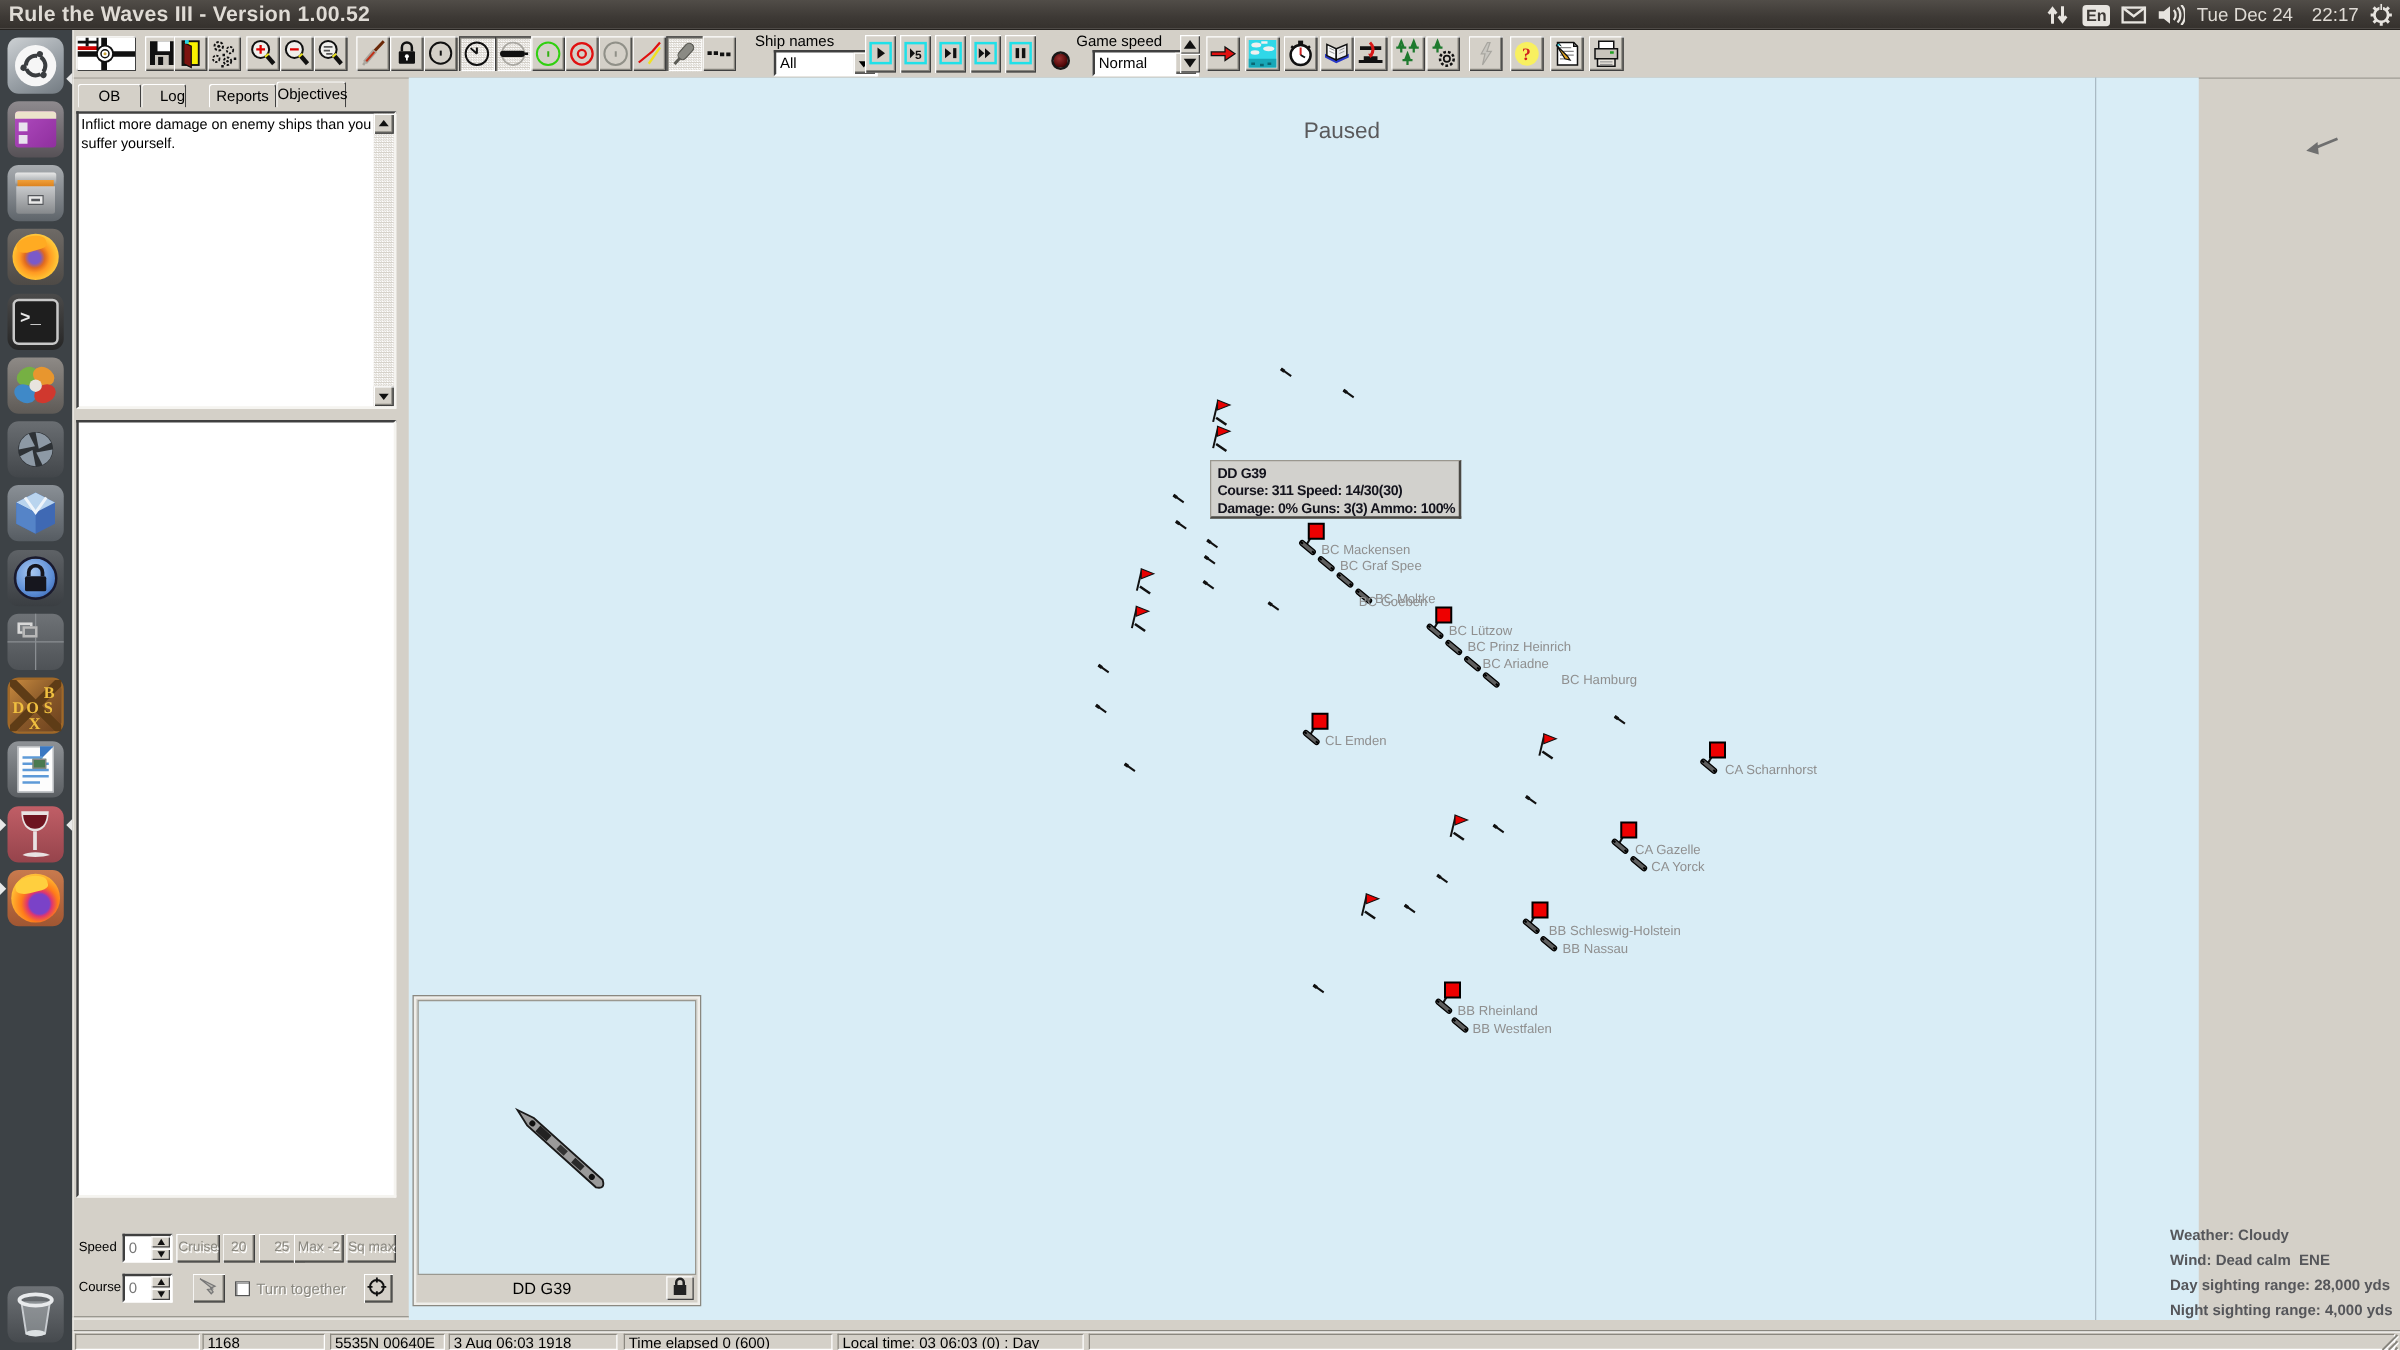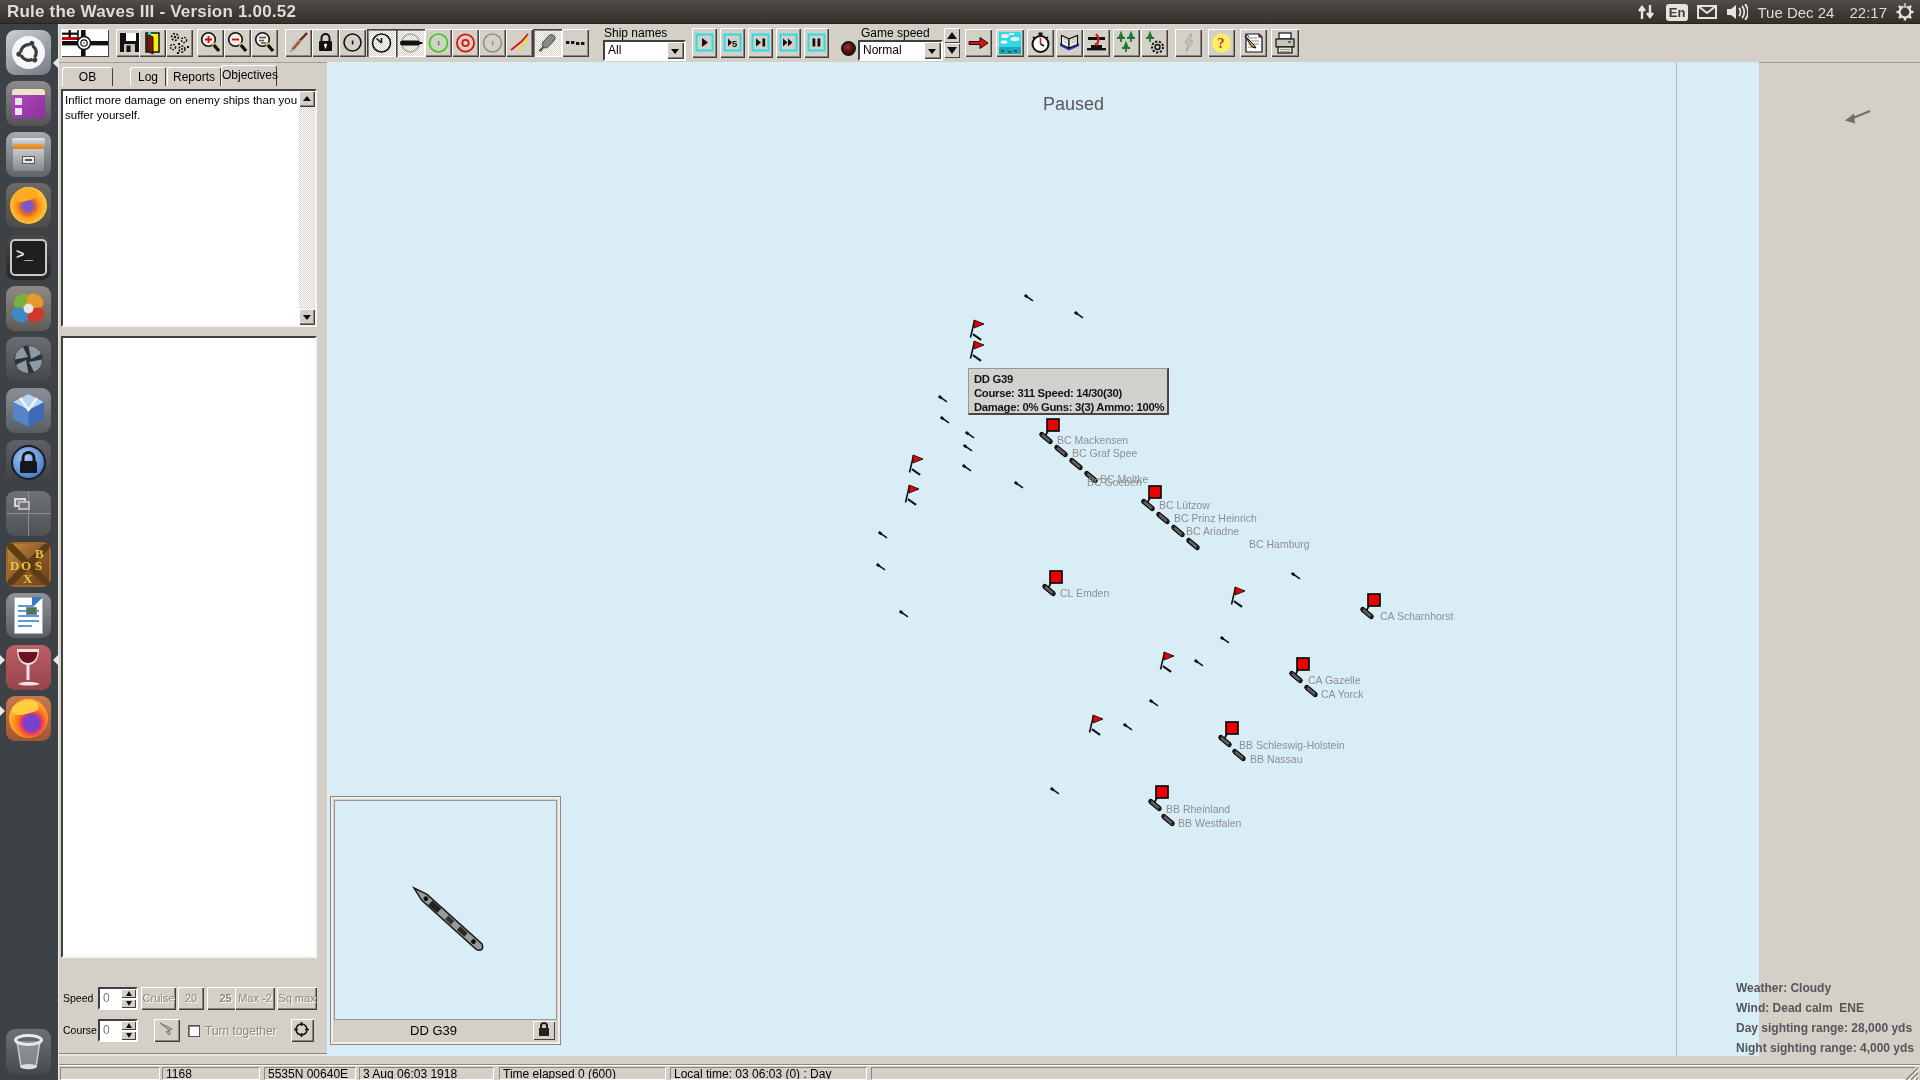--- a/index.html
+++ b/index.html
@@ -18,21 +18,21 @@
 #dock { position:absolute; left:0; top:24px; width:58px; height:1056px; background:#3d4246; }
 .tile { position:absolute; left:6px; width:45px; height:45px; border-radius:9px; }
 
 
 #toolbar { position:absolute; left:58px; top:24px; width:1862px; height:39px; background:#d4d0c8; border-bottom:1px solid #9f9c94; }
 .tbtn { position:absolute; top:5px; width:27px; height:28px; background:#d4d0c8;
   box-shadow: inset 1px 1px 0 #ffffff, inset -1px -1px 0 #404040, inset -2px -2px 0 #87857e; }
 .tbtn.pressed { background:repeating-conic-gradient(#ffffff 0% 25%, #d4d0c8 25% 50%); background-size:2px 2px; box-shadow: inset 1px 1px 0 #404040, inset 2px 2px 0 #87857e, inset -1px -1px 0 #ffffff; }
 .tbtn svg { position:absolute; left:0; top:0; }
 .tlabel { position:absolute; font-size:12px; color:#000; }
-.combo { position:absolute; height:21px; background:#fff; border:2px solid; border-color:#404040 #fff #fff #404040; font-size:12px; }
+.combo { position:absolute; height:21px; background:#fff; border:2px solid; border-color:#404040 #fff #fff #404040; font-size:12px;margin-left:16px; }
 .combo .txt { position:absolute; left:3px; top:1px; }
 .combo .drop { position:absolute; right:0; top:0; width:17px; height:100%; background:#d4d0c8;
   box-shadow: inset 1px 1px 0 #ffffff, inset -1px -1px 0 #404040, inset -2px -2px 0 #87857e; }
 .combo .drop:after { content:""; position:absolute; left:4px; top:7px; border:4px solid transparent; border-top:5px solid #000; }
 
 
 #leftpanel { position:absolute; left:58px; top:63px; width:269px; height:1001px; background:#d4d0c8; }
 .tab { position:absolute; top:4px; height:19px; background:#d4d0c8; border:1px solid #404040; border-bottom:none;
   border-top-color:#fff; border-left-color:#fff; border-radius:3px 3px 0 0; font-size:12px; text-align:center; padding-top:2px; }
 .whitebox { position:absolute; left:3px; width:256px; background:#fff; border:2px solid; border-color:#404040 #f5f4f0 #f5f4f0 #404040; }
@@ -564,21 +564,21 @@
       <rect x="4" y="9" width="18" height="8" fill="#c8c4bc" stroke="#111" stroke-width="1.2"></rect>
       <rect x="16" y="11" width="3" height="2" fill="#20a020"></rect>
       <rect x="6" y="17" width="14" height="6" fill="#e8e4dc" stroke="#111" stroke-width="1.2"></rect>
       <path d="M8 19.5 h10 M8 21.5 h10" stroke="#888" stroke-width="0.8"></path>
     </svg>
   </div>
 </div>
 
 <div id="leftpanel">
   <div class="tab" style="left:4px; width:51px;">OB</div>
-  <div class="tab" style="left:72px; width:36px;">Log</div>
+  <div class="tab" style="left:55px; width:36px;text-align:right;">Log</div>
   <div class="tab" style="left:109px; width:54px;">Reports</div>
   <div class="tab" style="left:163px; width:56px; top:2px; height:21px; z-index:2;">Objectives</div>
   <div class="whitebox" style="top:26px; height:238px;">
     <div style="position:absolute;left:2px;top:2px;right:14px;font-size:11.5px;line-height:15px;">Inflict more damage on enemy ships than you suffer yourself.</div>
     <div id="vscroll" style="position:absolute;right:0;top:0;width:16px;height:100%;background:repeating-conic-gradient(#ffffff 0% 25%, #d6d2ca 25% 50%); background-size:2px 2px;">
       <div style="position:absolute;left:0;top:0;width:16px;height:16px;background:#d4d0c8;box-shadow:inset 1px 1px 0 #fff, inset -1px -1px 0 #404040, inset -2px -2px 0 #87857e;">
         <div style="position:absolute;left:4px;top:5px;width:0;height:0;border:4px solid transparent;border-bottom:5px solid #111;border-top:none;"></div>
       </div>
       <div style="position:absolute;left:0;bottom:0;width:16px;height:16px;background:#d4d0c8;box-shadow:inset 1px 1px 0 #fff, inset -1px -1px 0 #404040, inset -2px -2px 0 #87857e;">
         <div style="position:absolute;left:4px;top:6px;width:0;height:0;border:4px solid transparent;border-top:5px solid #111;border-bottom:none;"></div>
@@ -590,21 +590,21 @@
     <div style="position:absolute;left:5px;top:929px;font-size:10.5px;">Speed</div>
     <div class="spin" style="position:absolute;left:40px;top:924px;width:40px;height:23px;background:#fff;border:2px solid;border-color:#404040 #fff #fff #404040;">
       <span style="position:absolute;left:3px;top:2px;font-size:12px;color:#777;">0</span>
       <span style="position:absolute;right:0;top:0;width:15px;height:9px;background:#d4d0c8;box-shadow:inset 1px 1px 0 #fff, inset -1px -1px 0 #404040;"></span>
       <span style="position:absolute;right:4px;top:2px;width:0;height:0;border:3.5px solid transparent;border-bottom:5px solid #111;border-top:none;"></span>
       <span style="position:absolute;right:0;top:9.5px;width:15px;height:9px;background:#d4d0c8;box-shadow:inset 1px 1px 0 #fff, inset -1px -1px 0 #404040;"></span>
       <span style="position:absolute;right:4px;bottom:2px;width:0;height:0;border:3.5px solid transparent;border-top:5px solid #111;border-bottom:none;"></span>
     </div>
     <div class="gbtn" style="left:83px;top:924px;width:35px;">Cruise</div>
     <div class="gbtn" style="left:120px;top:924px;width:26px;">20</div>
-    <div class="gbtn" style="left:149px;top:924px;width:37px;font-weight:bold;">25</div>
+    <div class="gbtn" style="left:149px;top:924px;width:37px;">25</div>
     <div class="gbtn" style="left:177px;top:924px;width:40px;">Max -2</div>
     <div class="gbtn" style="left:219px;top:924px;width:40px;">Sq max</div>
     <div style="position:absolute;left:5px;top:961px;font-size:10.5px;">Course</div>
     <div class="spin" style="position:absolute;left:40px;top:956px;width:40px;height:23px;background:#fff;border:2px solid;border-color:#404040 #fff #fff #404040;">
       <span style="position:absolute;left:3px;top:2px;font-size:12px;color:#777;">0</span>
       <span style="position:absolute;right:0;top:0;width:15px;height:9px;background:#d4d0c8;box-shadow:inset 1px 1px 0 #fff, inset -1px -1px 0 #404040;"></span>
       <span style="position:absolute;right:4px;top:2px;width:0;height:0;border:3.5px solid transparent;border-bottom:5px solid #111;border-top:none;"></span>
       <span style="position:absolute;right:0;top:9.5px;width:15px;height:9px;background:#d4d0c8;box-shadow:inset 1px 1px 0 #fff, inset -1px -1px 0 #404040;"></span>
       <span style="position:absolute;right:4px;bottom:2px;width:0;height:0;border:3.5px solid transparent;border-top:5px solid #111;border-bottom:none;"></span>
     </div>

